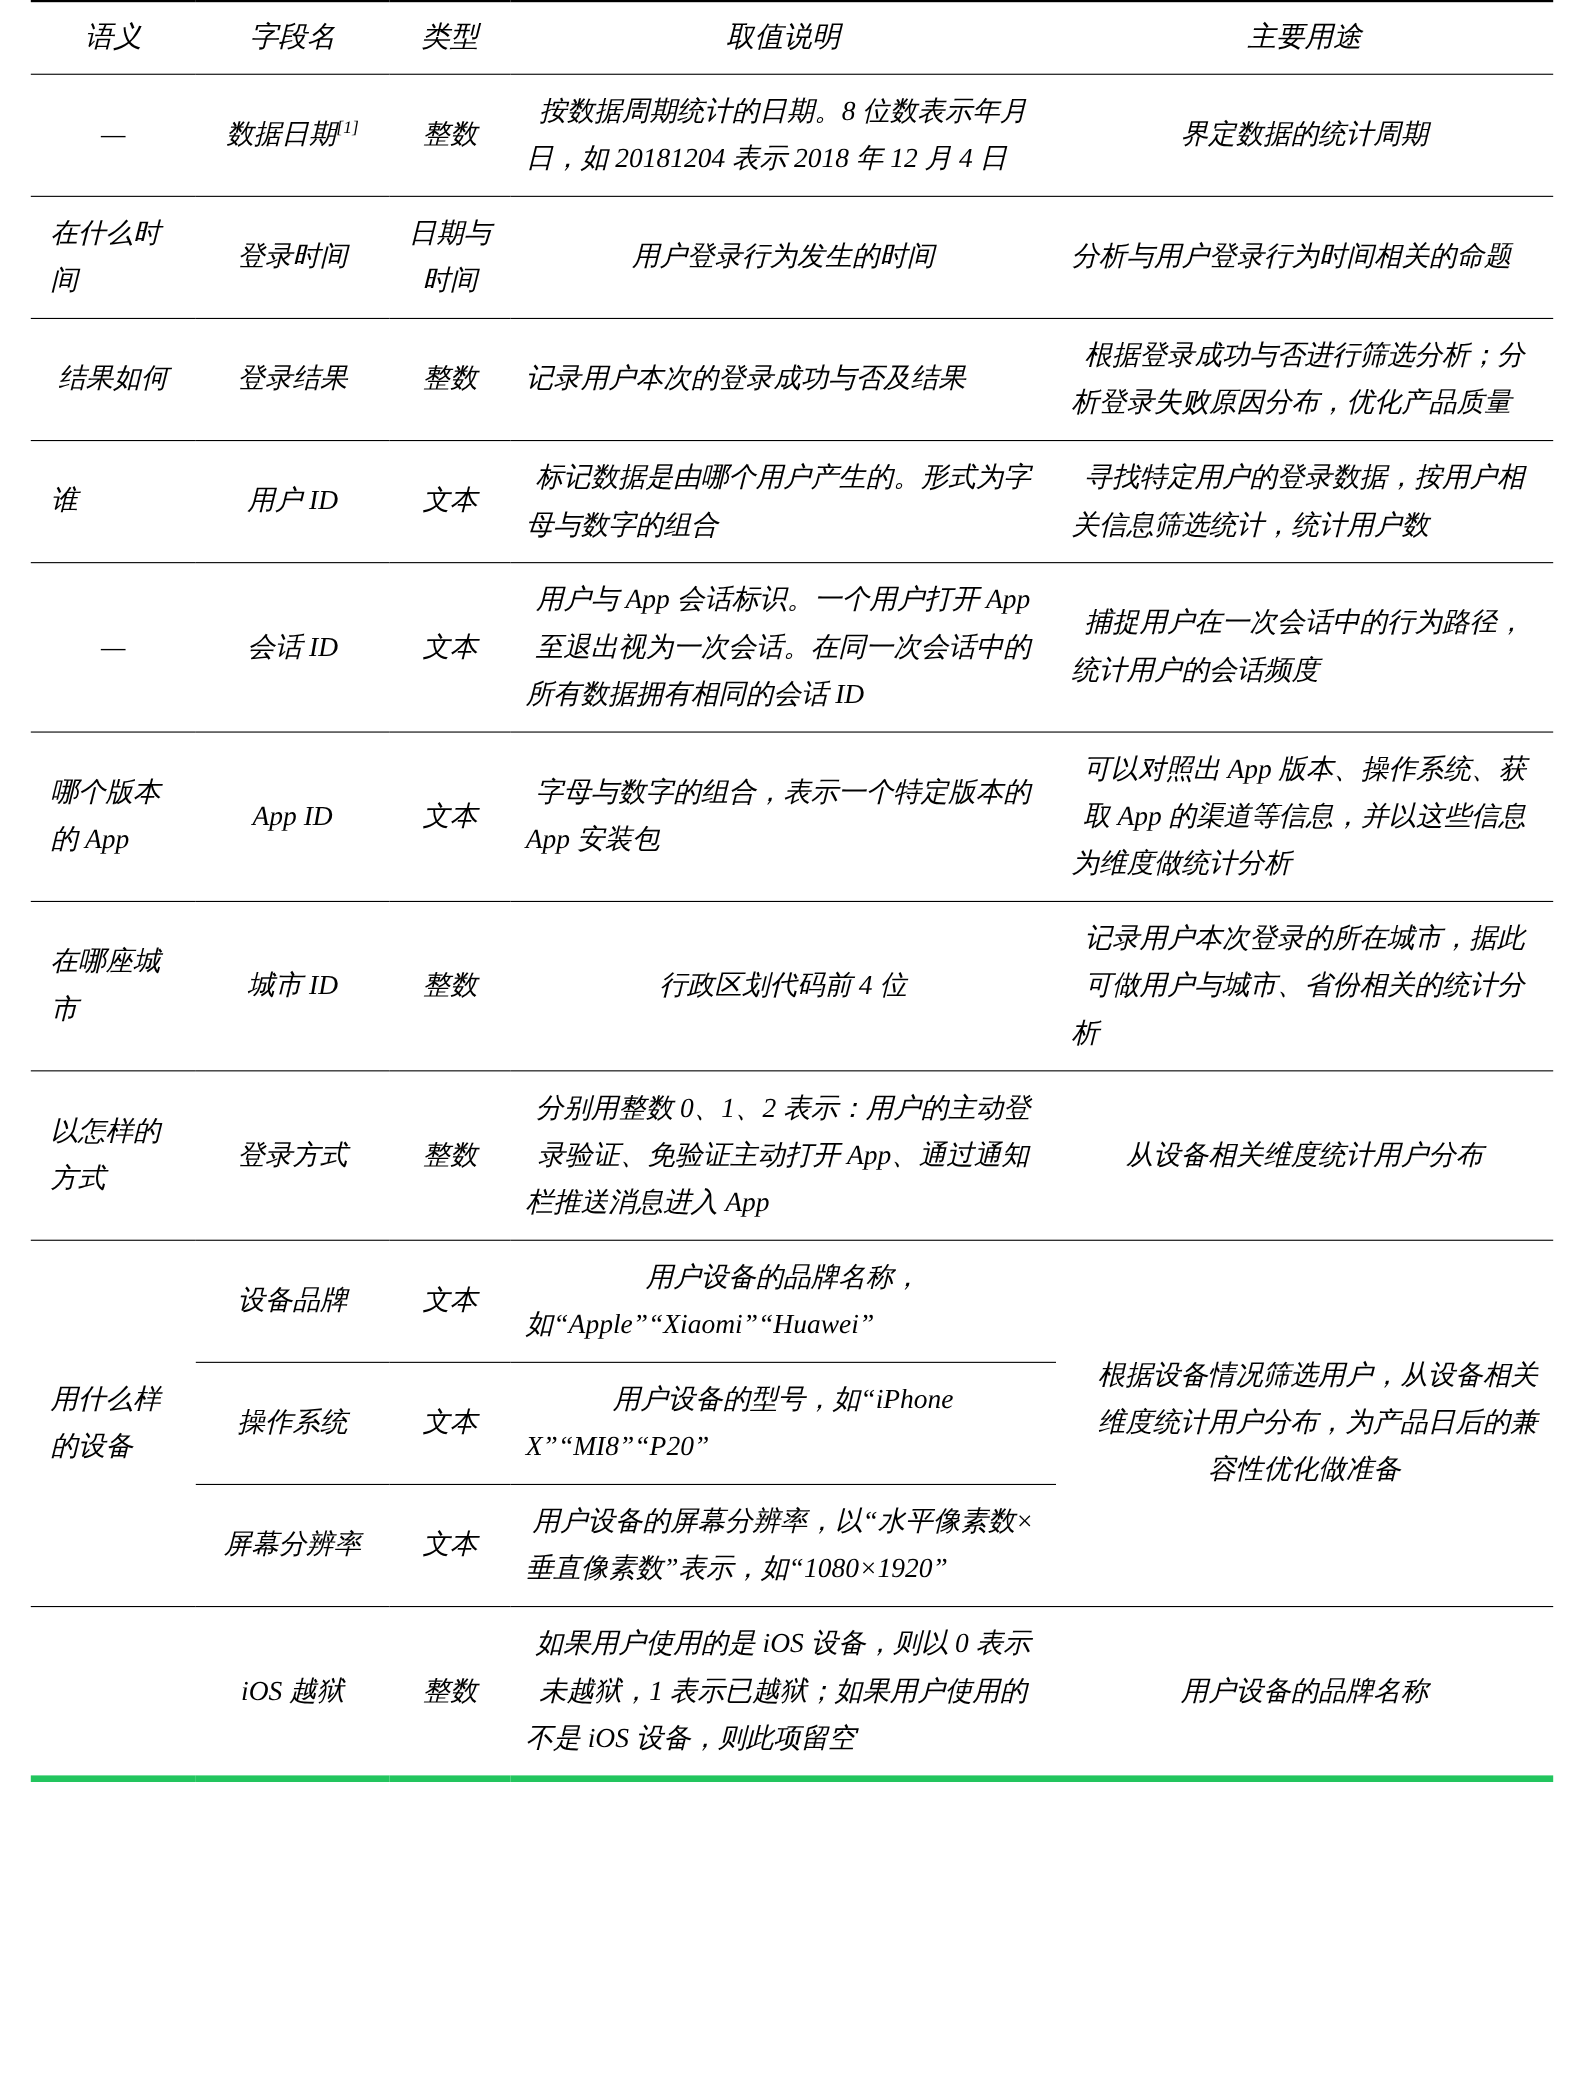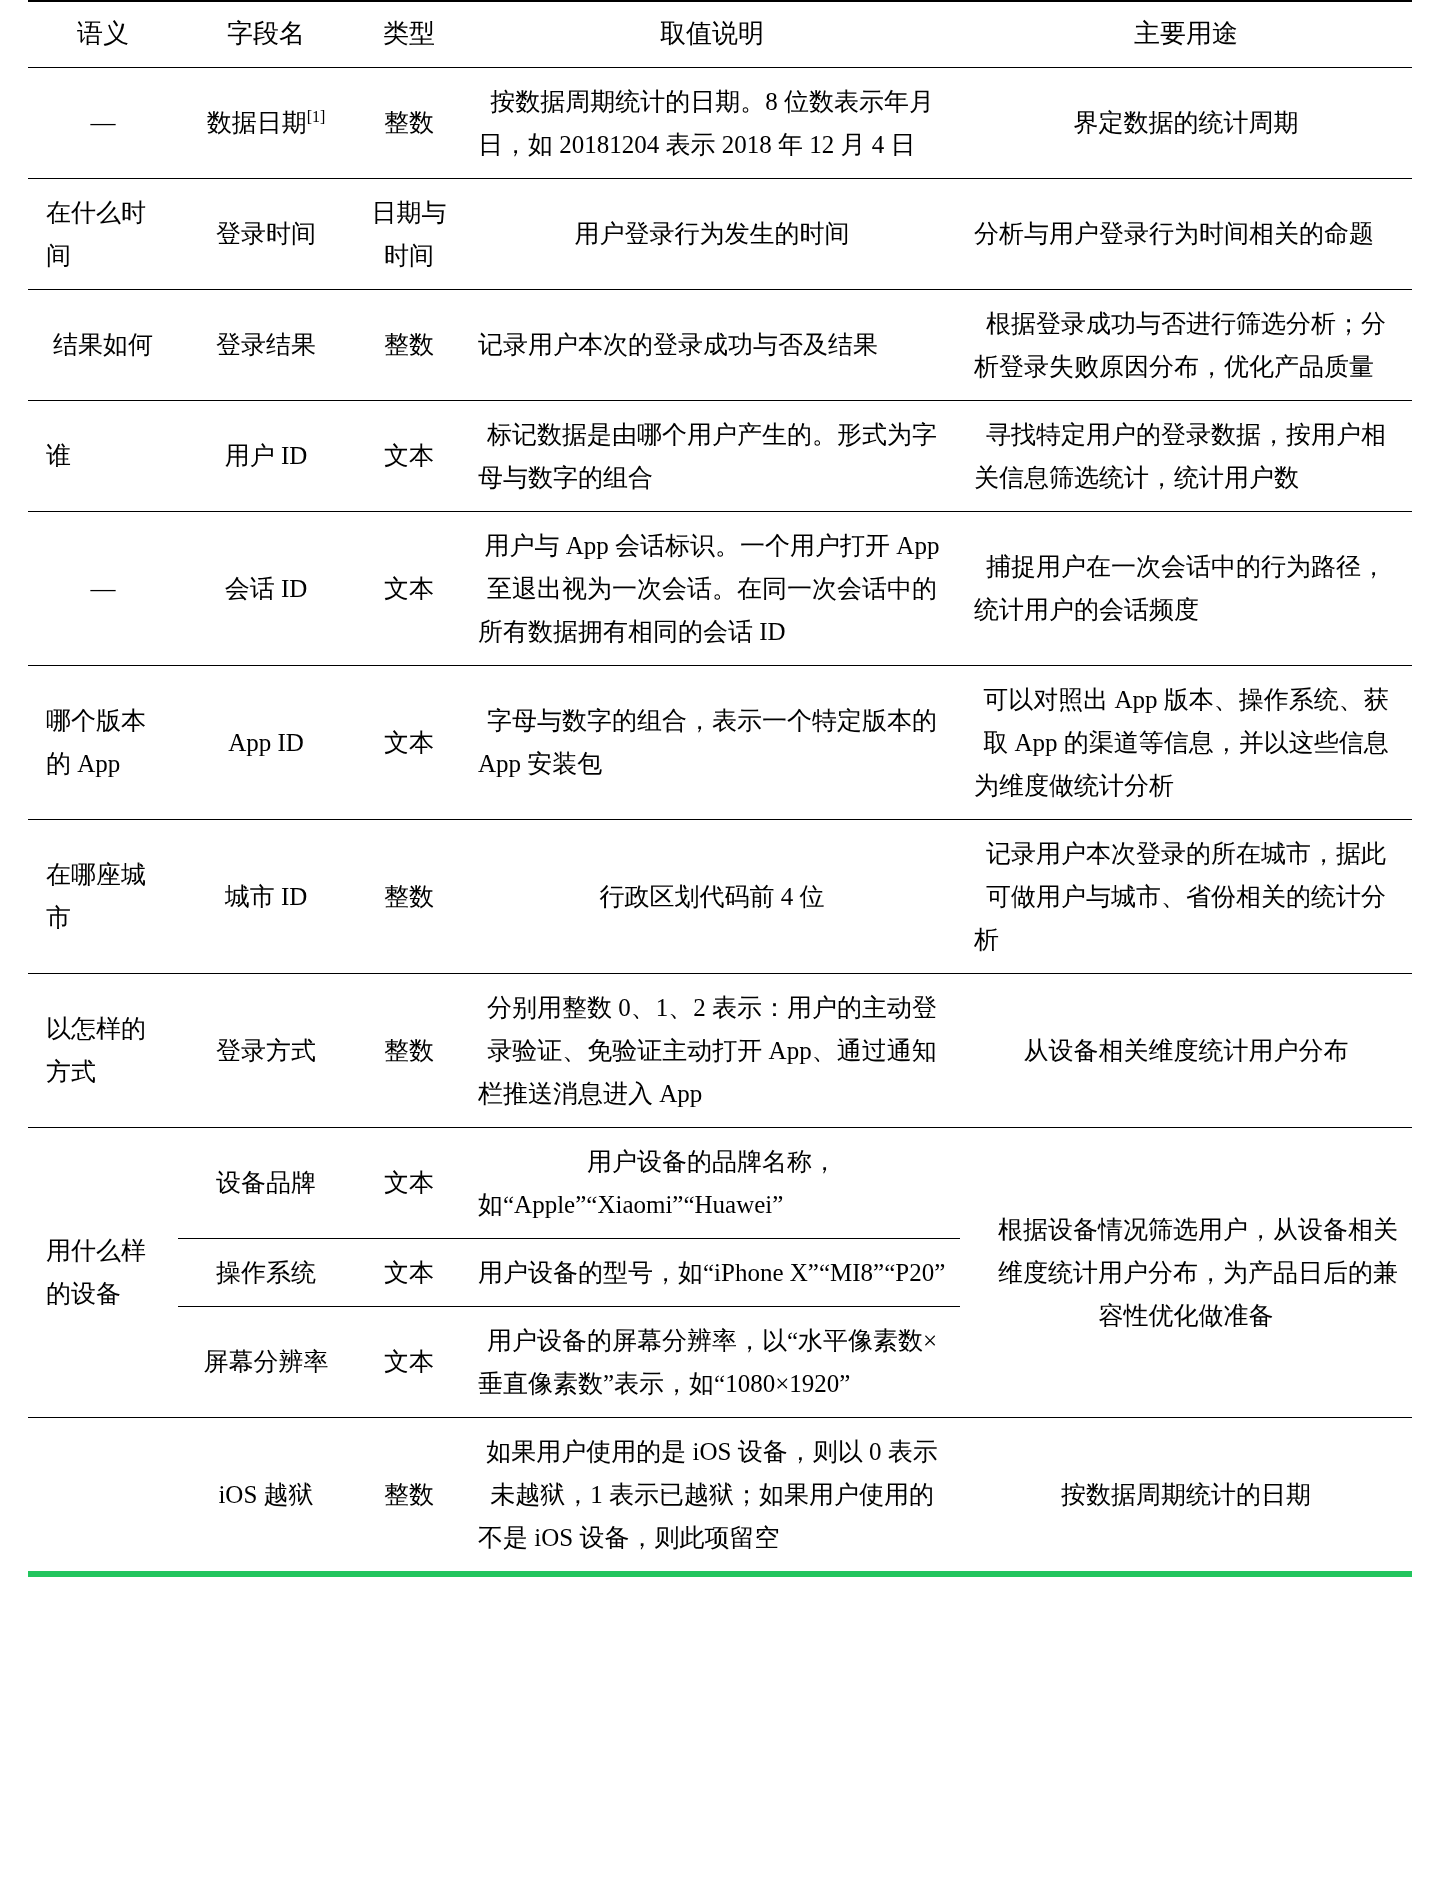--- a/index.html
+++ b/index.html
@@ -9,20 +9,21 @@
   }
   body {
     width: 1440px;
     font-family: "Liberation Serif", "DejaVu Serif", serif;
     color: #000000;
   }
   .page {
     width: 1440px;
     box-sizing: border-box;
     padding: 0px 15px 20px 28px;
+    font-style: italic;
   }
   table.spec {
     border-collapse: collapse;
     width: 1384px;
     table-layout: fixed;
   }
   table.spec col.c0 { width: 150px; }
   table.spec col.c1 { width: 176px; }
   table.spec col.c2 { width: 110px; }
   table.spec col.c3 { width: 496px; }
@@ -188,18 +189,18 @@
         <td class="field">屏幕分辨率</td>
         <td class="type">文本</td>
         <td class="desc">用户设备的屏幕分辨率，以“水平像素数×垂直像素数”表示，如“1080×1920”</td>
       </tr>
 
       <tr>
         <td class="sem"></td>
         <td class="field">iOS 越狱</td>
         <td class="type">整数</td>
         <td class="desc">如果用户使用的是 iOS 设备，则以 0 表示未越狱，1 表示已越狱；如果用户使用的不是 iOS 设备，则此项留空</td>
-        <td class="use ctr">按数据周期统计的日期</td>
+        <td class="use ctr">用户设备的品牌名称</td>
       </tr>
 
     </tbody>
   </table>
 </div>
 
 </body></html>

